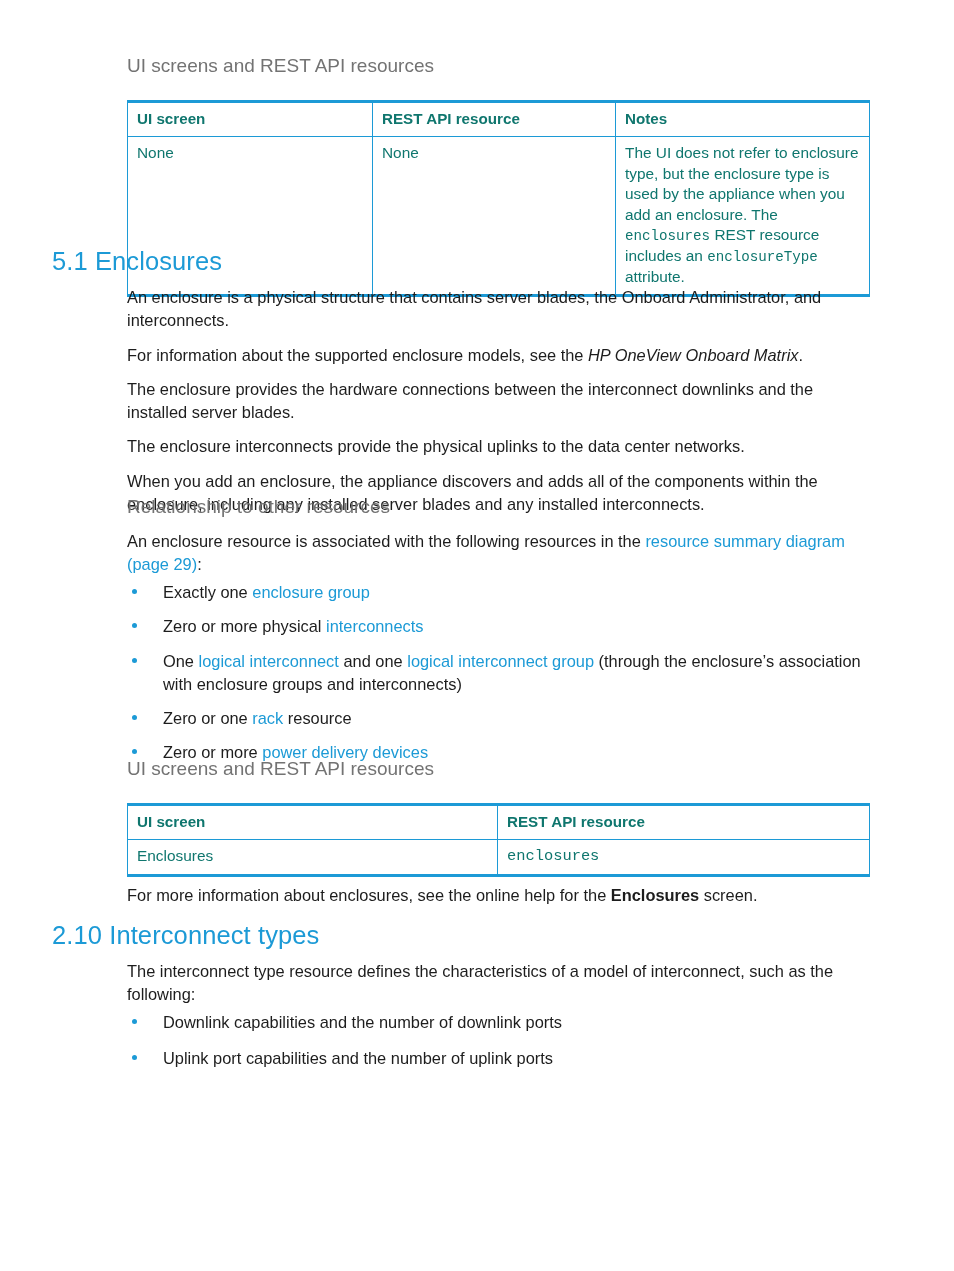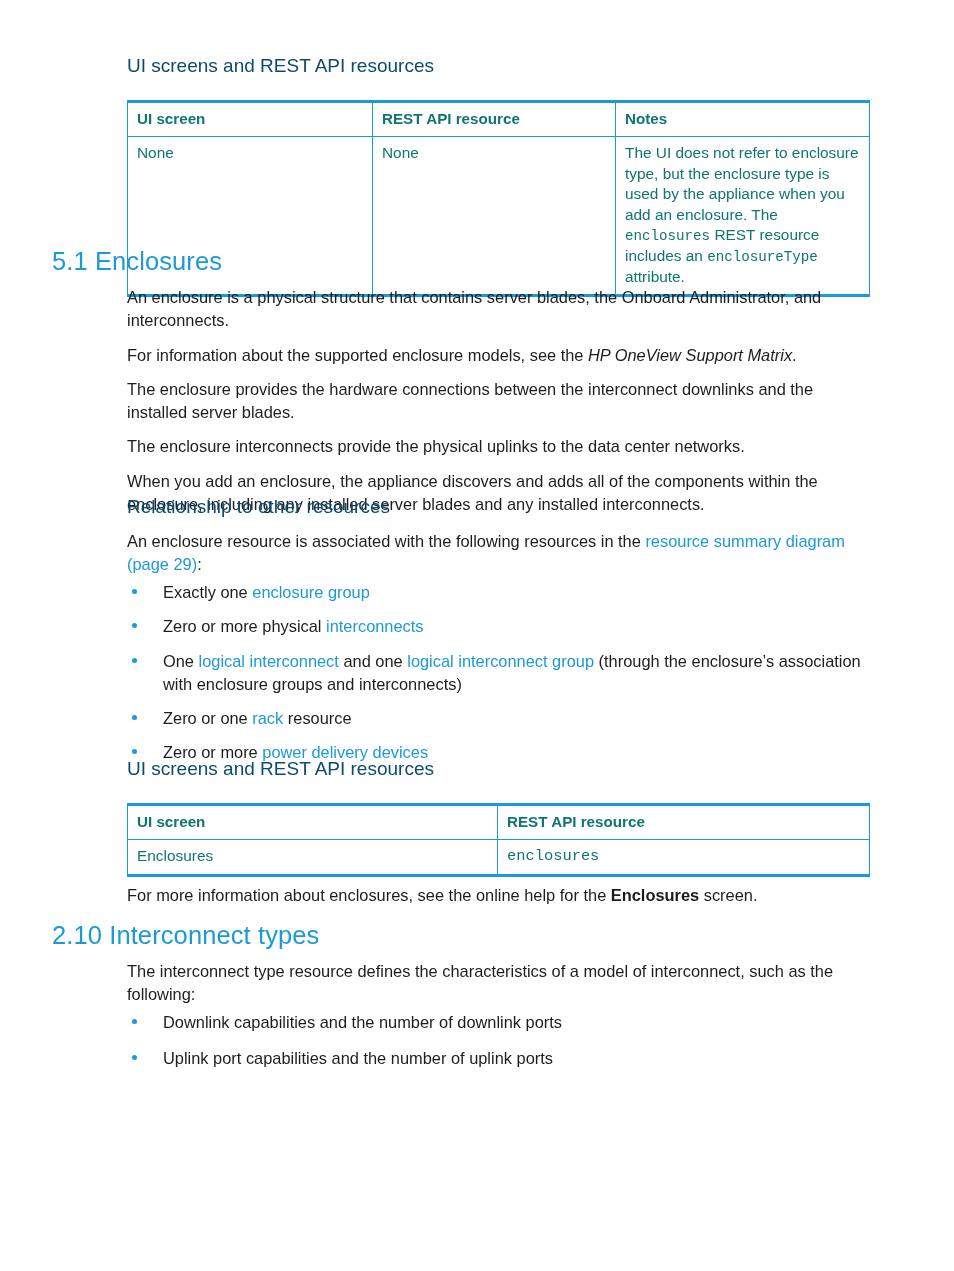--- a/index.html
+++ b/index.html
@@ -22,21 +22,21 @@
   
   .h2 {
     color: #1c9ad6;
     font-size: 25.5px;
     font-weight: 400;
     letter-spacing: 0.1px;
     line-height: 1.15;
     margin: 0;
   }
   .h3 {
-    color: #0c4a6e;
+    color: #737373;
     font-size: 19px;
     font-weight: 400;
     line-height: 1.2;
     margin: 0;
   }
   .body-text {
     font-size: 16.4px;
     line-height: 1.42;
     color: #1d1d1d;
     margin: 0;
@@ -150,21 +150,21 @@
   </div>
 
   <div class="abs" style="left:52px; top:247px; width:860px;">
     <h2 class="h2"><span>5.1</span>&nbsp;<span>Enclosures</span></h2>
   </div>
 
   <div class="abs" style="left:127px; top:286px; width:745px;">
 
     <p class="body-text" style="margin-bottom:11px;">An enclosure is a physical structure that contains server blades, the Onboard Administrator, and interconnects.</p>
 
-    <p class="body-text" style="margin-bottom:11px;"><span>For information about the supported enclosure models, see the </span><em>HP OneView Support Matrix</em><span>.</span></p>
+    <p class="body-text" style="margin-bottom:11px;"><span>For information about the supported enclosure models, see the </span><em>HP OneView Onboard Matrix</em><span>.</span></p>
 
     <p class="body-text" style="margin-bottom:11px;">The enclosure provides the hardware connections between the interconnect downlinks and the installed server blades.</p>
 
     <p class="body-text" style="margin-bottom:11px;">The enclosure interconnects provide the physical uplinks to the data center networks.</p>
 
     <p class="body-text" style="margin-bottom:0;">When you add an enclosure, the appliance discovers and adds all of the components within the enclosure, including any installed server blades and any installed interconnects.</p>
   </div>
 
   <div class="abs" style="left:127px; top:496px; width:760px;">
     <h3 class="h3">Relationship to other resources</h3>

